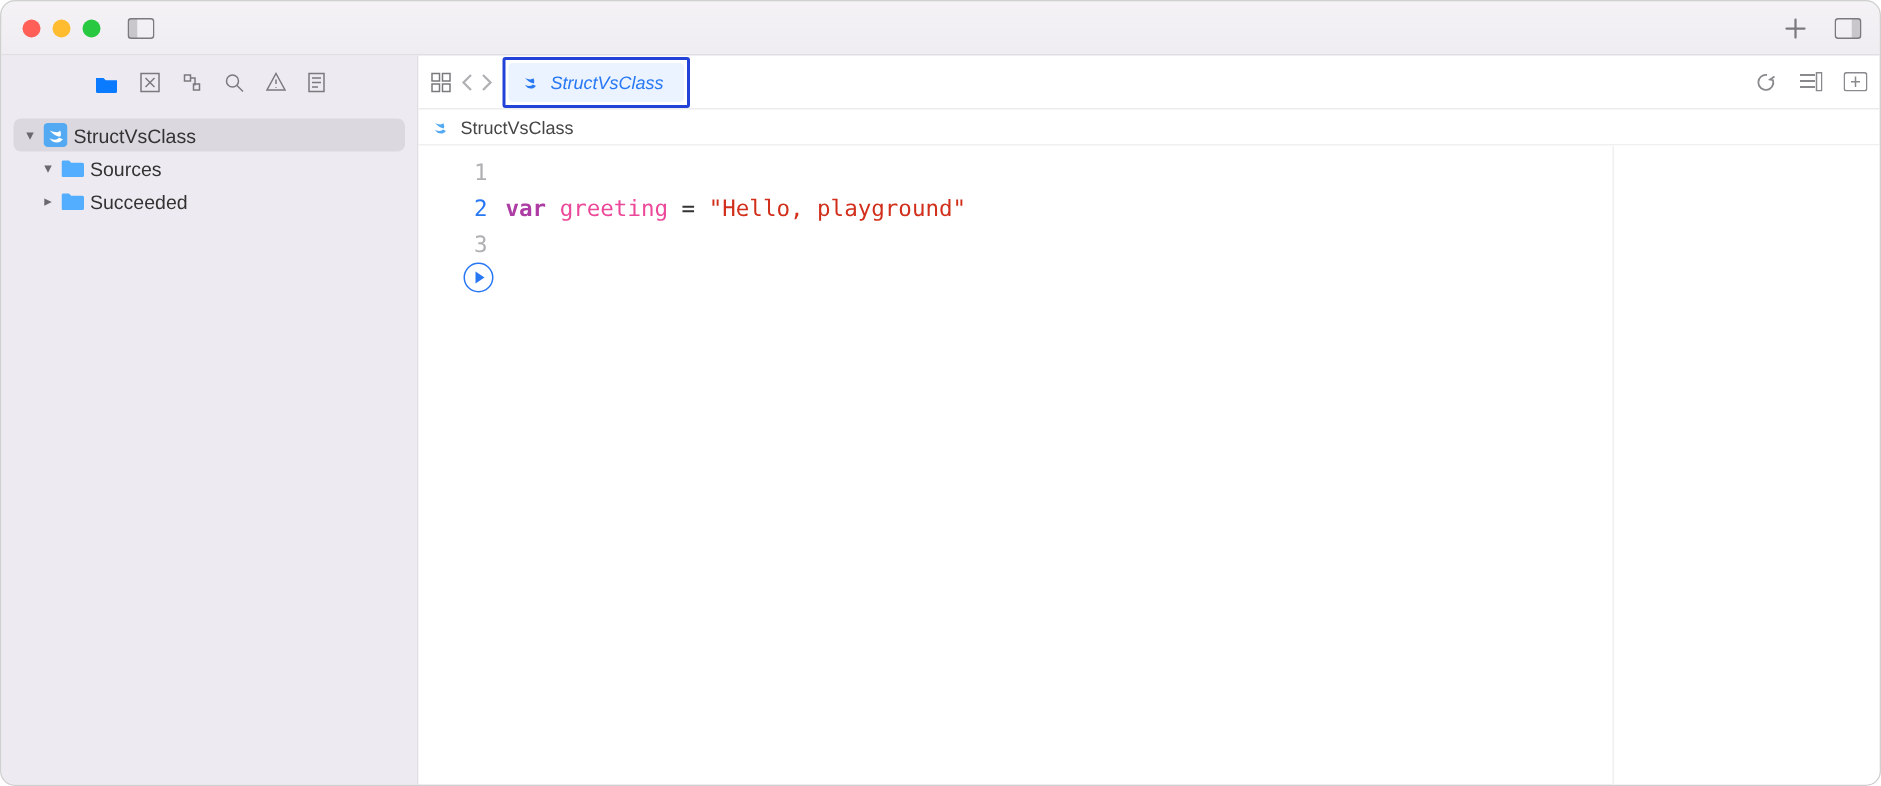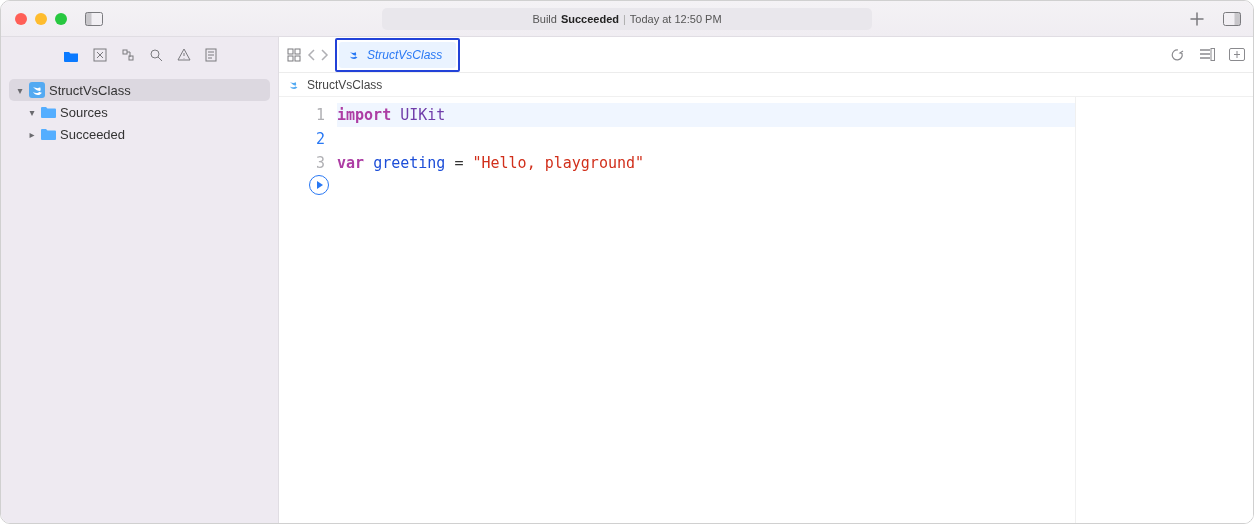--- a/index.html
+++ b/index.html
@@ -51,47 +51,41 @@
 .gutter { width: 58px; text-align: right; font-family: "SF Mono", Menlo, monospace; font-size: 15px; color: #b0b0b4; padding-top: 6px; position: relative; }
 .gutter .ln { height: 24px; line-height: 24px; padding-right: 12px; }
 .gutter .ln.current { color: #2878f4; }
 .run-btn { position: absolute; left: 30px; top: 78px; width: 20px; height: 20px; border: 1.5px solid #2878f4; border-radius: 50%; display: flex; align-items: center; justify-content: center; background: #fff; }
 .run-btn::after { content: ""; border-left: 6px solid #2878f4; border-top: 4px solid transparent; border-bottom: 4px solid transparent; margin-left: 2px; }
 .code { flex: 1; font-family: "SF Mono", Menlo, monospace; font-size: 15px; padding-top: 6px; }
 .code .line { height: 24px; line-height: 24px; white-space: pre; }
 .code .line.hl { background: #f0f6ff; }
 .kw { color: #ad3da4; font-weight: 600; }
 .type { color: #703daa; }
-.var { color: #1d4ed8; }
+.var { color: #ec4899; }
 .str { color: #d12f1b; }
 .eq { color: #333; }
 
 svg { display: block; }
 .icon-btn { cursor: default; }
 </style>
 </head>
 <body>
 
 <div class="titlebar">
   <div class="traffic">
     <div class="tlight red"></div>
     <div class="tlight yellow"></div>
     <div class="tlight green"></div>
   </div>
   <div class="tb-panel-toggle-left icon-btn">
     <svg width="18" height="14" viewBox="0 0 18 14">
         <rect x="0.5" y="0.5" width="17" height="13" rx="2" fill="none" stroke="currentColor"></rect>
         <rect x="0.5" y="0.5" width="6" height="13" fill="currentColor" opacity="0.35"></rect>
       </svg>
-  </div>
-  <div class="status-pill">
-    <span>Build</span>
-    <span class="bold">Succeeded</span>
-    <span class="sep">|</span>
-    <span>Today at 12:50 PM</span>
   </div>
   <div class="tb-right">
     <div class="icon-btn">
       <svg width="16" height="16" viewBox="0 0 16 16">
           <path d="M8 2v12M2 8h12" stroke="currentColor" stroke-width="1.5" stroke-linecap="round"></path>
         </svg>
     </div>
     <div class="icon-btn">
       <svg width="18" height="14" viewBox="0 0 18 14">
           <rect x="0.5" y="0.5" width="17" height="13" rx="2" fill="none" stroke="currentColor"></rect>
@@ -238,21 +232,20 @@
 
     <div class="code-wrapper">
       <div class="code-scroll">
         <div class="gutter">
           <div class="ln">1</div>
           <div class="ln current">2</div>
           <div class="ln">3</div>
           <div class="run-btn"></div>
         </div>
         <div class="code">
-          <div class="line hl"><span class="kw">import</span> <span class="type">UIKit</span></div>
           <div class="line"></div>
           <div class="line"><span class="kw">var</span> <span class="var">greeting</span><span class="eq"> = </span><span class="str">"Hello, playground"</span></div>
         </div>
       </div>
       <div class="minimap"></div>
     </div>
   </div>
 </div>
 
 </body></html>

